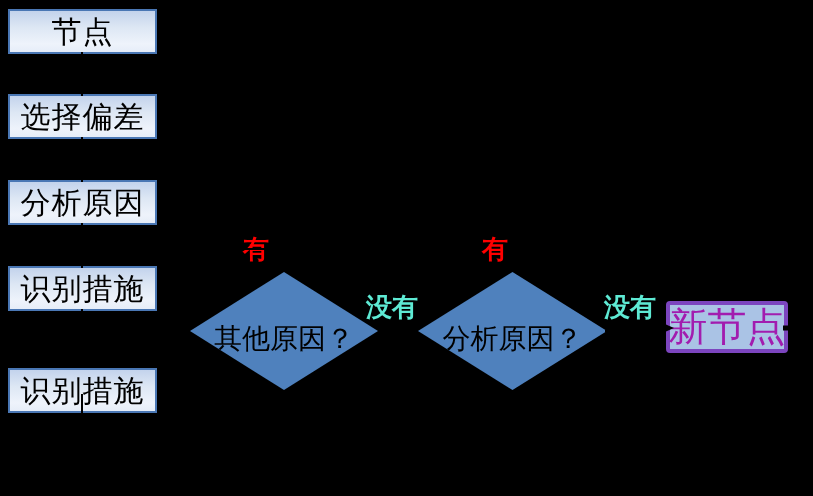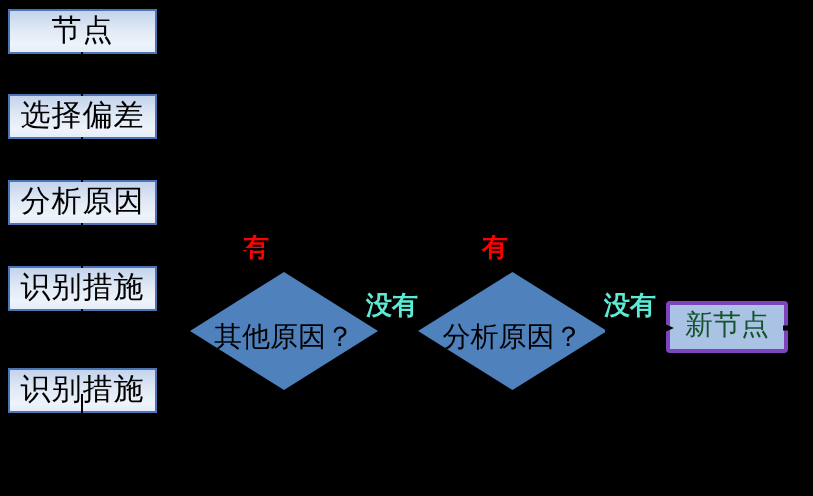--- a/index.html
+++ b/index.html
@@ -1,21 +1,21 @@
 <!DOCTYPE html>
 <html><head>
 <meta charset="utf-8">
 <style>
   html,body{margin:0;padding:0;background:#000;}
   .stage{
     position:relative;
     width:813px;height:496px;
     background:#000000;
     overflow:hidden;
-    font-family:Liberation Mono, monospace;
+    font-family:Liberation Serif, serif;
   }
   
   .step{
     position:absolute;
     left:8px;width:149px;height:45px;
     box-sizing:border-box;
     border:2px solid #4a77b4;
     background:linear-gradient(180deg,#c3d3ec 0%,#dde7f4 40%,#eef3fb 80%,#e6edf8 100%);
     display:flex;align-items:center;justify-content:center;
   }
@@ -44,21 +44,21 @@
   
   .result{
     position:absolute;
     left:666px;top:301px;width:122px;height:52px;
     box-sizing:border-box;
     border:4px solid #7c45bf;
     border-radius:4px;
     background:#aac3e5;
     display:flex;align-items:center;justify-content:center;
   }
-  .result span{font-size:28px;line-height:30px;color:#14532d;white-space:nowrap;}
+  .result span{font-size:39px;line-height:30px;color:#a21caf;white-space:nowrap;}
   
   .overlay{
     position:absolute;left:0;top:0;
     pointer-events:none;
   }
 </style>
 </head>
 <body>
 
 <div class="stage">

